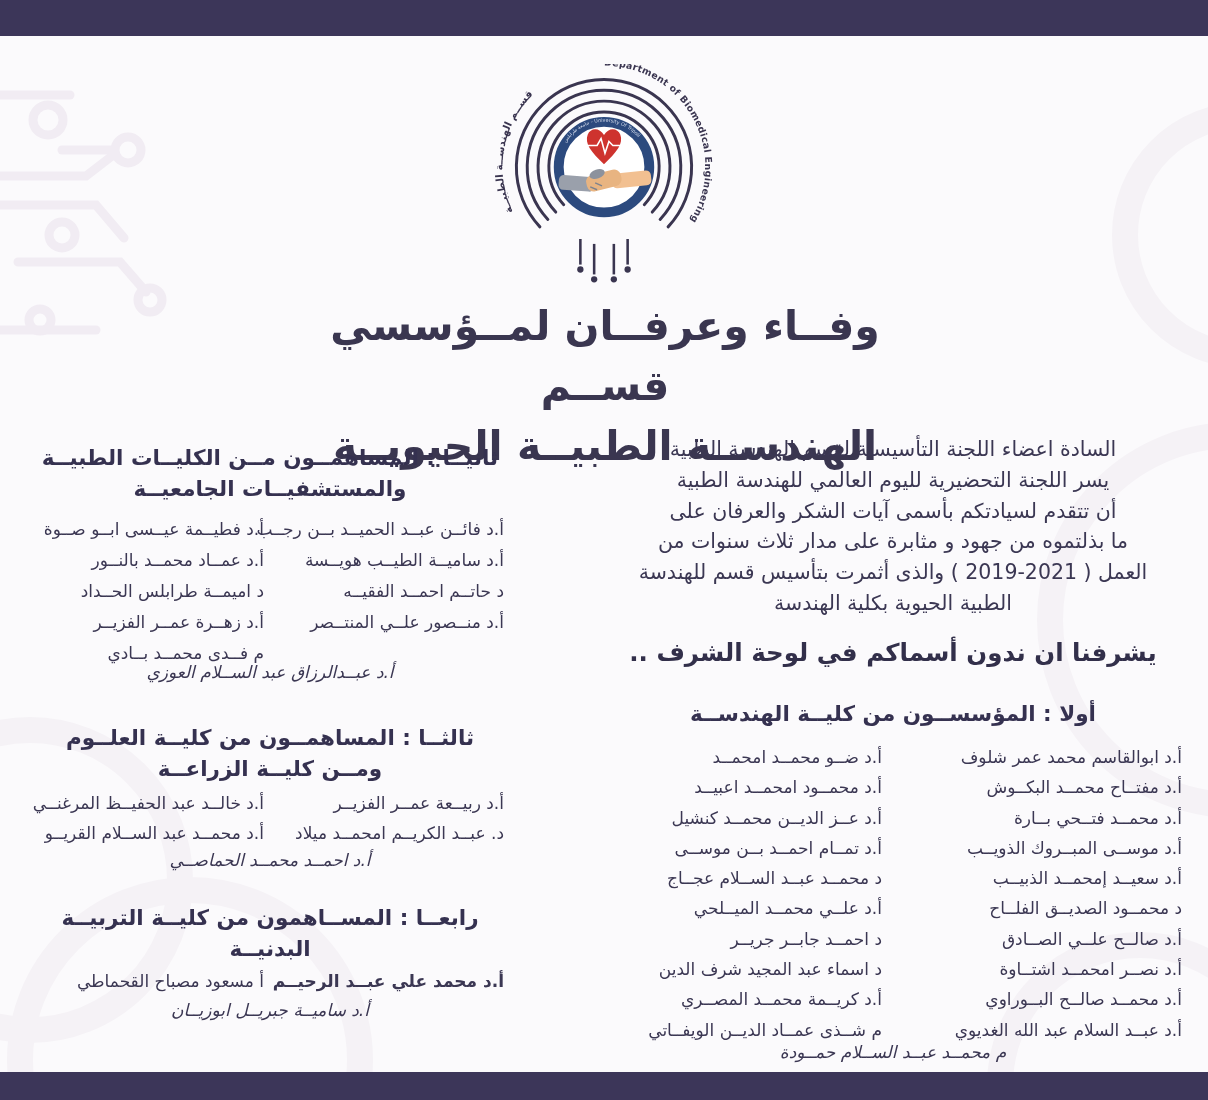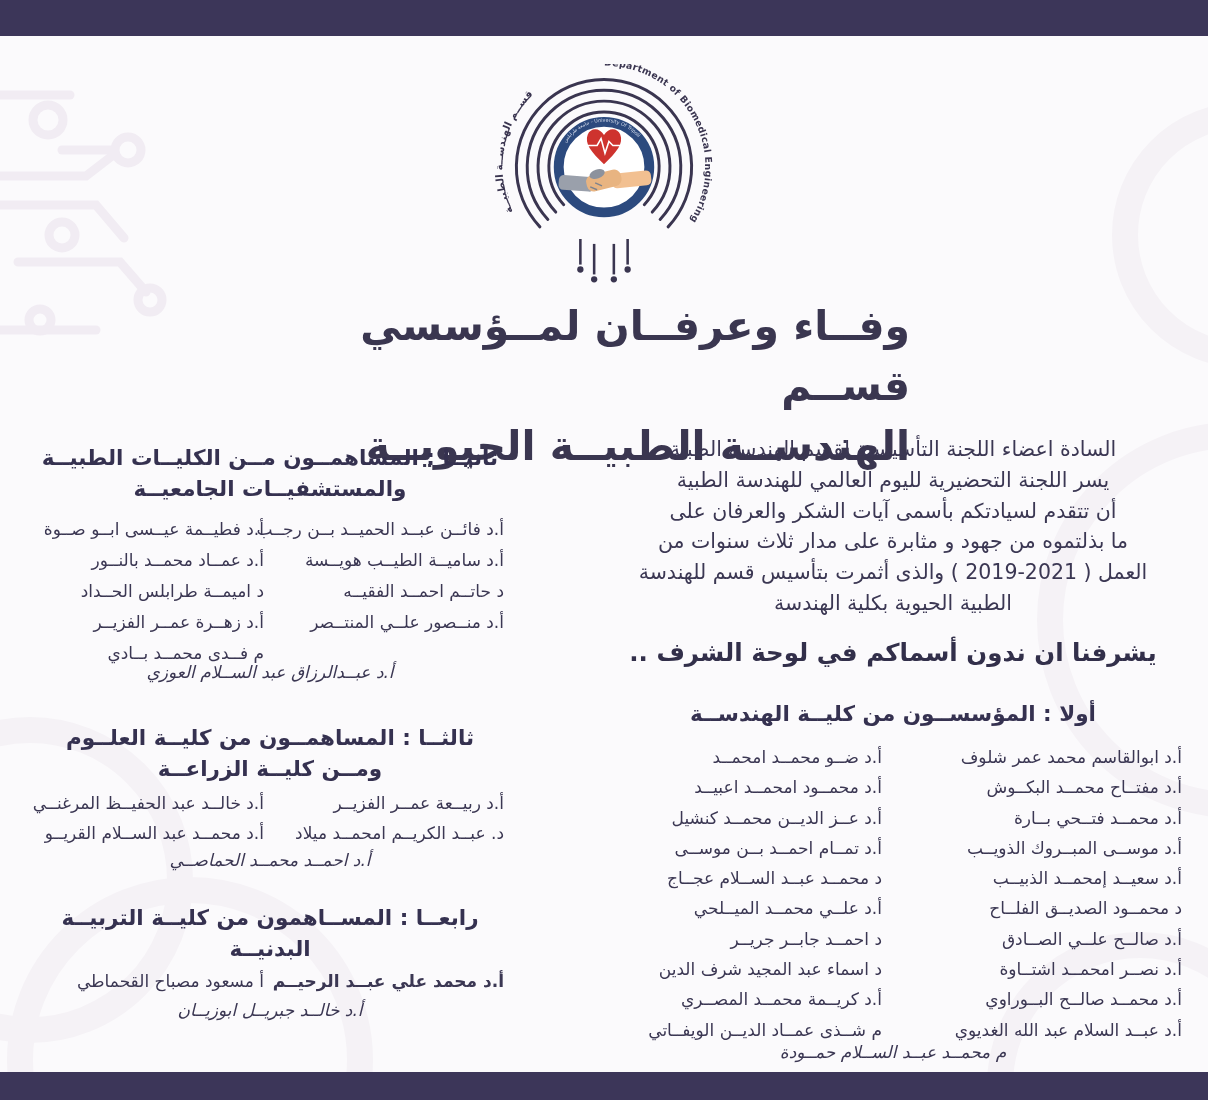--- a/index.html
+++ b/index.html
@@ -4,21 +4,21 @@
 <style>
   html,body{margin:0;padding:0;background:#fbfafc;}
   .page{position:relative;width:1208px;height:1100px;overflow:hidden;background:#fbfafc;
         font-family:"DejaVu Sans",sans-serif;color:#3b3753;}
   .band{position:absolute;left:0;width:1208px;background:#3c3659;}
   .band-top{top:0;height:36px;}
   .band-bottom{top:1072px;height:28px;}
   .bg-decor{position:absolute;left:0;top:0;width:1208px;height:1100px;pointer-events:none;}
   .logo{position:absolute;left:476px;top:64px;width:256px;height:220px;}
   .abs{position:absolute;}
-  .title{left:300px;top:296px;width:610px;text-align:right;direction:rtl;
+  .title{left:300px;top:296px;width:610px;text-align:center;direction:rtl;
          font-size:41px;font-weight:600;color:#3a3650;line-height:60px;}
   .intro{left:598px;top:434px;width:590px;text-align:center;direction:rtl;
          font-size:20.5px;line-height:30.8px;color:#3b3753;}
   .honor{left:598px;top:638px;width:590px;text-align:center;direction:rtl;
          font-size:24.5px;font-weight:700;color:#322f4a;}
   .sec-head{ text-align:center;direction:rtl;font-size:21.5px;font-weight:700;
          color:#353150;line-height:31px;}
   .names{direction:rtl;text-align:right;font-size:17px;color:#3b3753;}
   .names div{white-space:nowrap;}
   .lh30 div{line-height:30.3px;}
@@ -195,15 +195,15 @@
   <div class="abs sec-head s4h">
     <div>رابعــا : المســاهمون من كليــة التربيــة</div>
     <div>البدنيــة</div>
   </div>
   <div class="abs names lh30 s4r">
       <div>أ.د محمد علي عبــد الرحيــم</div>
     </div>
   <div class="abs names lh30 s4l">
       <div>أ مسعود مصباح القحماطي</div>
     </div>
-  <div class="abs centered-name s4c">أ.د خالــد جبريــل ابوزيــان</div>
+  <div class="abs centered-name s4c">أ.د ساميــة جبريــل ابوزيــان</div>
 
 </div>
 
 </body></html>

